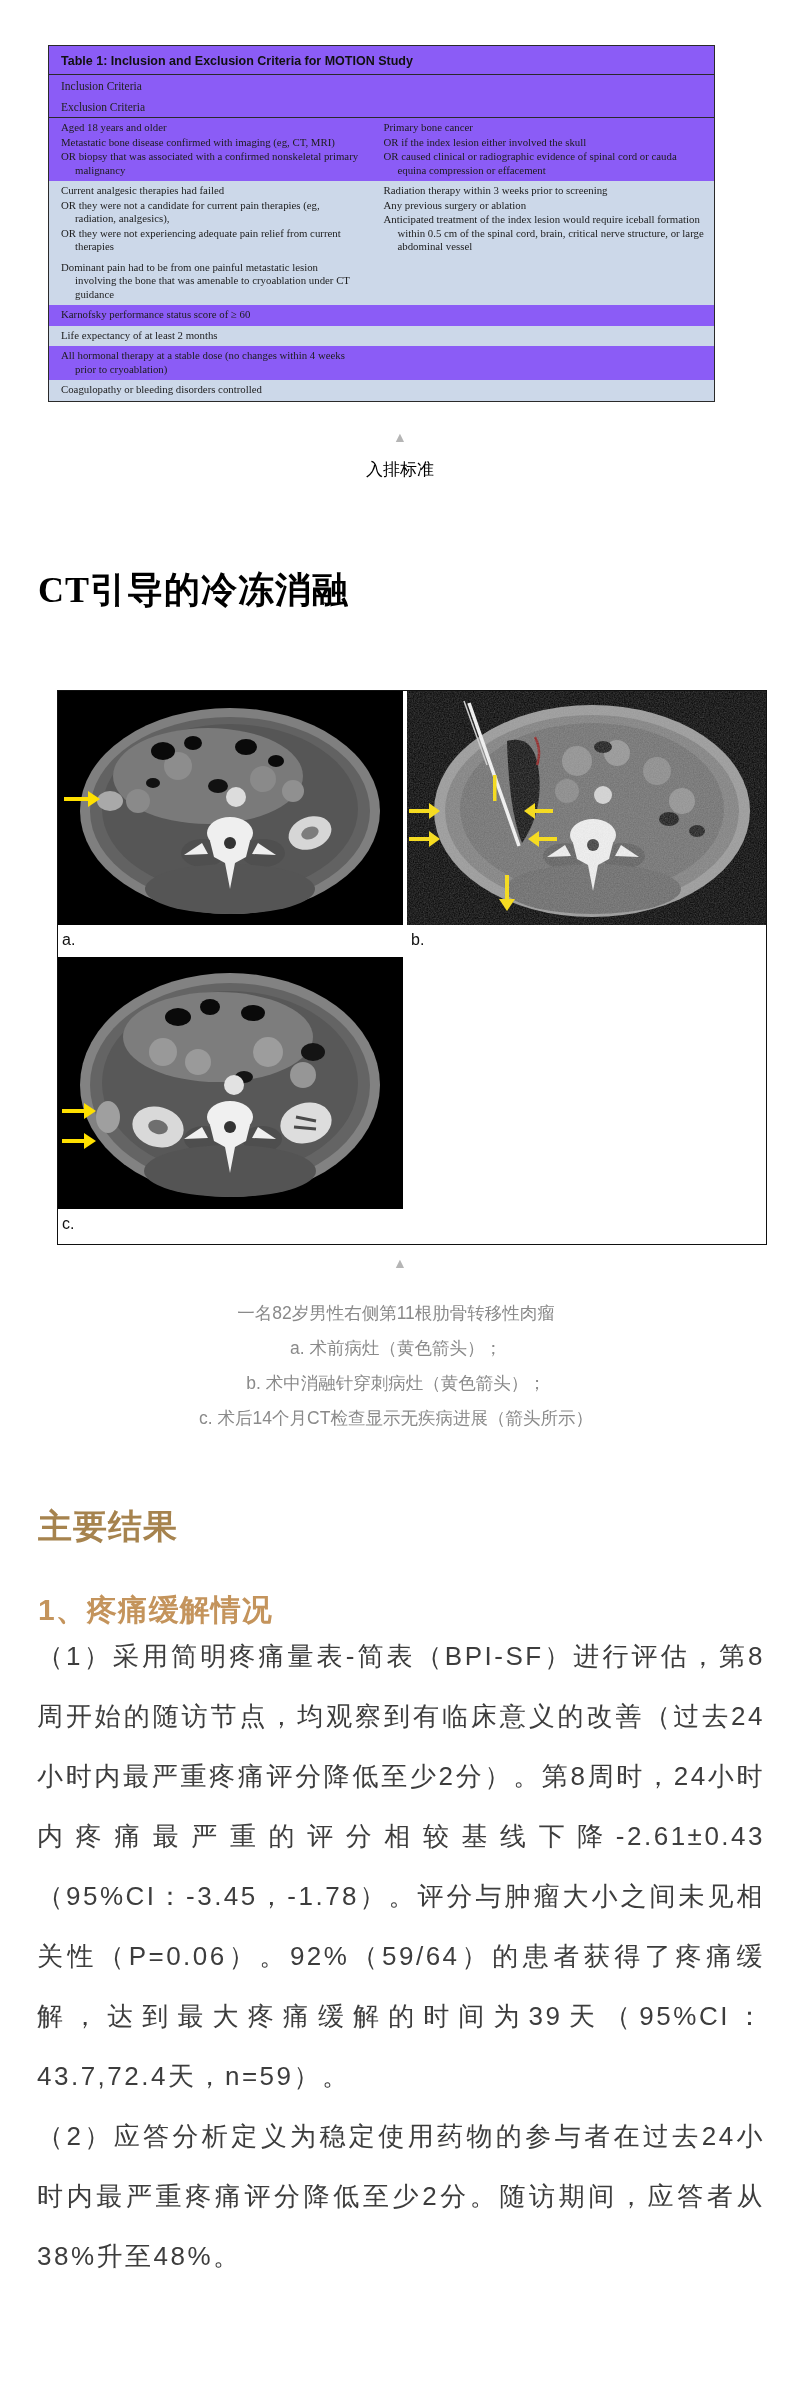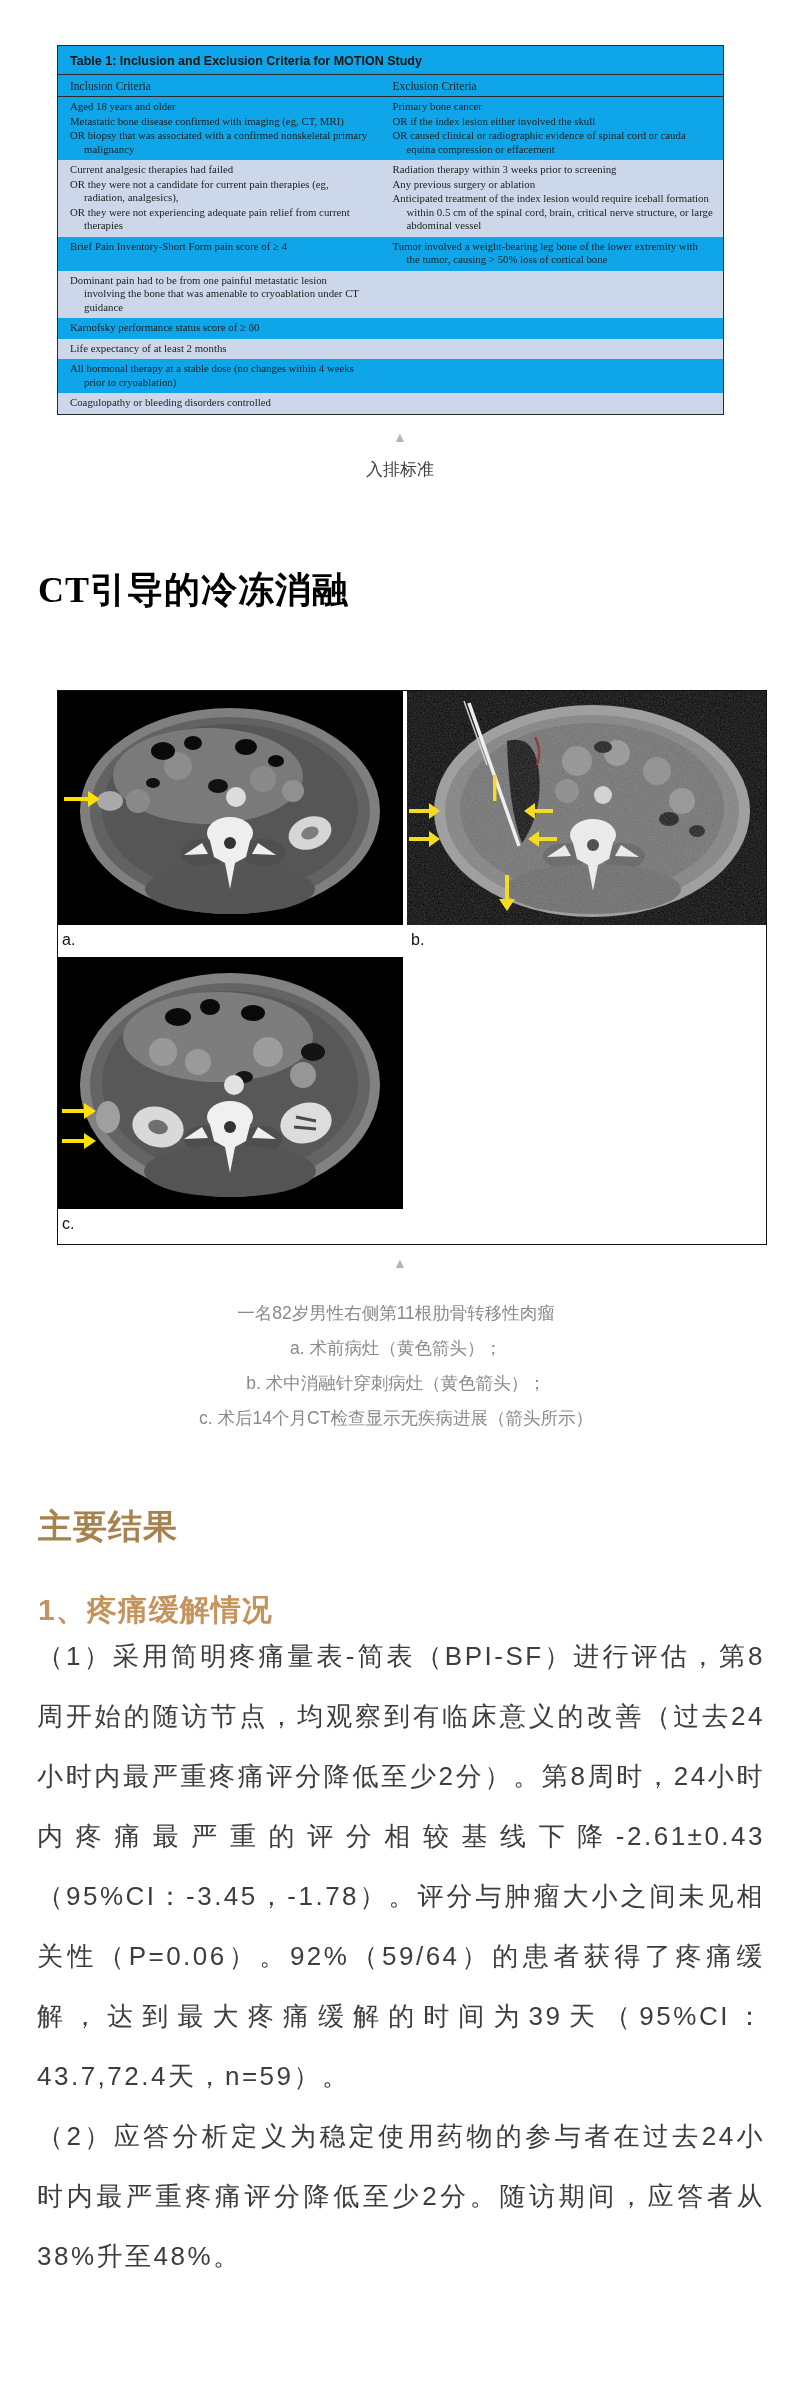--- a/index.html
+++ b/index.html
@@ -1,38 +1,38 @@
 <!DOCTYPE html>
 <html><head>
 <meta charset="utf-8">
 <style>
   html,body{margin:0;padding:0;background:#ffffff;}
   .page{position:relative;width:800px;height:2400px;background:#ffffff;overflow:hidden;
         font-family:"Liberation Sans","DejaVu Sans",sans-serif;}
 
   
-  .tbl{position:absolute;left:57px;top:45px;width:665px;border:1.5px solid #2a2a2a;background:#0ea5e9;}
+  .tbl{position:absolute;left:48px;top:45px;width:665px;border:1.5px solid #2a2a2a;background:#8b5cf6;}
   .t-title{font-family:"Liberation Sans","DejaVu Sans",sans-serif;font-weight:bold;font-size:12.5px;
            color:#111;padding:8px 12px 6px 12px;}
-  .t-header{display:flex;border-top:1.5px solid #2a2a2a;border-bottom:1.5px solid #2a2a2a;}
+  .t-header{display:flex;border-top:1.5px solid #2a2a2a;border-bottom:1.5px solid #2a2a2a;flex-direction:column;}
   .t-hcell{font-family:"Liberation Serif","DejaVu Serif",serif;font-size:11.5px;color:#222;
            padding:5px 10px 4px 12px;}
   .t-hcell.l{width:48.5%;box-sizing:border-box;}
   .t-hcell.r{width:51.5%;box-sizing:border-box;}
   .trow{display:flex;}
   .trow.shaded{background:#ccd8e9;}
   .tcell{font-family:"Liberation Serif","DejaVu Serif",serif;font-size:10.8px;line-height:13.5px;
          color:#1c1c1c;padding:3px 10px 3px 12px;box-sizing:border-box;}
   .tcell.l{width:48.5%;}
   .tcell.r{width:51.5%;}
   .titem{padding-left:14px;text-indent:-14px;margin-bottom:1px;}
 
   
   .tri{position:absolute;left:0;width:800px;text-align:center;color:#b5b5b5;font-size:14px;line-height:14px;}
-  .cap-one{position:absolute;left:0;width:800px;text-align:center;color:#404040;font-size:17px;}
+  .cap-one{position:absolute;left:0;width:800px;text-align:center;color:#000000;font-size:17px;}
 
   
   .h-cryo{position:absolute;left:38px;top:566px;font-family:"Liberation Serif","DejaVu Serif",serif;
           font-weight:bold;font-size:36px;color:#000;letter-spacing:1px;}
   .h-results{position:absolute;left:38px;top:1504px;font-family:"Liberation Serif","DejaVu Serif",serif;
           font-weight:bold;font-size:34px;color:#a6834e;letter-spacing:1px;}
   .h-pain{position:absolute;left:38px;top:1590px;font-weight:bold;font-size:30px;color:#c4945c;letter-spacing:1px;}
 
   
   .figure{position:absolute;left:57px;top:690px;width:708px;height:553px;border:1px solid #111;background:#fff;}
@@ -77,28 +77,20 @@
         <div class="trow shaded">
           <div class="tcell l">
             <div class="titem">Current analgesic therapies had failed</div>
             <div class="titem">OR they were not a candidate for current pain therapies (eg, radiation, analgesics),</div>
             <div class="titem">OR they were not experiencing adequate pain relief from current therapies</div>
           </div>
           <div class="tcell r">
             <div class="titem">Radiation therapy within 3 weeks prior to screening</div>
             <div class="titem">Any previous surgery or ablation</div>
             <div class="titem">Anticipated treatment of the index lesion would require iceball formation within 0.5 cm of the spinal cord, brain, critical nerve structure, or large abdominal vessel</div>
-          </div>
-        </div>
-        <div class="trow">
-          <div class="tcell l">
-            <div class="titem">Brief Pain Inventory-Short Form pain score of ≥ 4</div>
-          </div>
-          <div class="tcell r">
-            <div class="titem">Tumor involved a weight-bearing leg bone of the lower extremity with the tumor, causing &gt; 50% loss of cortical bone</div>
           </div>
         </div>
         <div class="trow shaded">
           <div class="tcell l">
             <div class="titem">Dominant pain had to be from one painful metastatic lesion involving the bone that was amenable to cryoablation under CT guidance</div>
           </div>
           <div class="tcell r"></div>
         </div>
         <div class="trow">
           <div class="tcell l">

